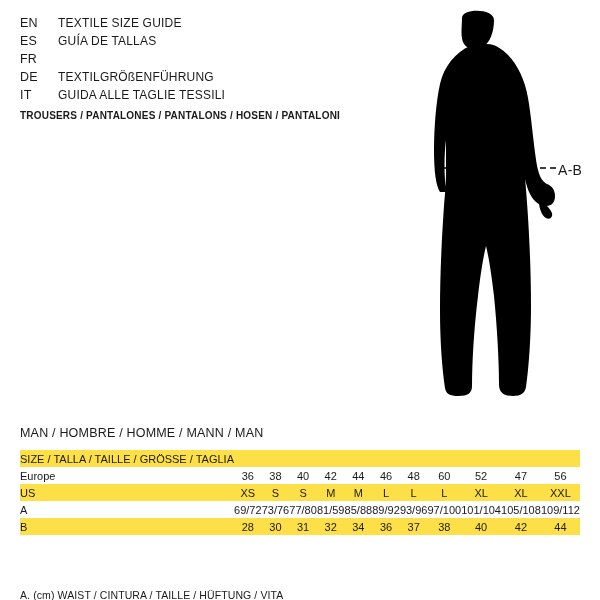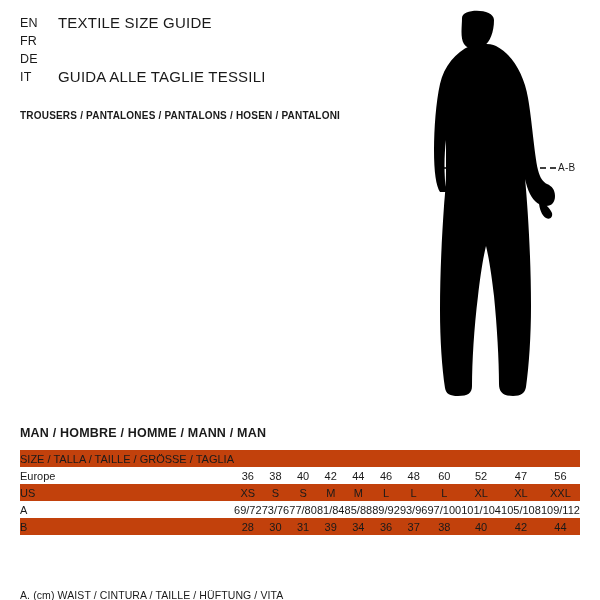--- a/index.html
+++ b/index.html
@@ -29,21 +29,21 @@
     align-items: center;
     height: 18px;
     line-height: 18px;
   }
   .lang-code {
     width: 38px;
     font-size: 12.5px;
     letter-spacing: 0.2px;
   }
   .lang-title {
-    font-size: 15px;
+    font-size: 12px;
     letter-spacing: 0.2px;
   }
 
   
   .section-heading {
     position: absolute;
     top: 110px;
     left: 20px;
     font-size: 10px;
     font-weight: bold;
@@ -56,49 +56,49 @@
     top: 10px;
     left: 400px;
     width: 195px;
     height: 400px;
   }
   .figure-svg { display: block; }
   .ab-label {
     position: absolute;
     left: 158px;
     top: 152px;
-    font-size: 10px;
+    font-size: 14px;
     letter-spacing: 0.3px;
   }
 
   
   .table-title {
     position: absolute;
     top: 426px;
     left: 20px;
     font-size: 12.5px;
-    font-weight: bold;
+    font-weight: normal;
     letter-spacing: 0.2px;
   }
 
   table.size-table {
     position: absolute;
     top: 450px;
     left: 20px;
     width: 560px;
     border-collapse: collapse;
     font-size: 11px;
   }
   table.size-table td {
     padding: 2px 0 2px 0;
     height: 17px;
     white-space: nowrap;
   }
   table.size-table tr.shaded td {
-    background: #c2410c;
+    background: #fde047;
   }
   td.label-cell {
     width: 92px;
     padding-left: 2px;
   }
   td.val-cell {
     width: 52px;
     text-align: center;
   }
 
@@ -115,24 +115,29 @@
 </style>
 </head>
 <body>
 
 <div class="lang-block">
   <div class="lang-row">
     <span class="lang-code">EN</span>
     <span class="lang-title">TEXTILE SIZE GUIDE</span>
   </div>
   <div class="lang-row">
+    <span class="lang-code">ES</span>
+    <span class="lang-title">GUÍA DE TALLAS</span>
+  </div>
+  <div class="lang-row">
     <span class="lang-code">FR</span>
   </div>
   <div class="lang-row">
     <span class="lang-code">DE</span>
+    <span class="lang-title">TEXTILGRÖßENFÜHRUNG</span>
   </div>
   <div class="lang-row">
     <span class="lang-code">IT</span>
     <span class="lang-title">GUIDA ALLE TAGLIE TESSILI</span>
   </div>
 </div>
 
 <div class="section-heading">TROUSERS / PANTALONES / PANTALONS / HOSEN / PANTALONI</div>
 
 <div class="figure-wrap">
@@ -223,35 +228,35 @@
       <td class="val-cell">L</td>
       <td class="val-cell">XL</td>
       <td class="val-cell">XL</td>
       <td class="val-cell">XXL</td>
     </tr>
     <tr>
       <td class="label-cell">A</td>
       <td class="val-cell">69/72</td>
       <td class="val-cell">73/76</td>
       <td class="val-cell">77/80</td>
-      <td class="val-cell">81/84</td>
+      <td class="val-cell">81/59</td>
       <td class="val-cell">85/88</td>
       <td class="val-cell">89/92</td>
       <td class="val-cell">93/96</td>
       <td class="val-cell">97/100</td>
       <td class="val-cell">101/104</td>
       <td class="val-cell">105/108</td>
       <td class="val-cell">109/112</td>
     </tr>
     <tr class="shaded">
       <td class="label-cell">B</td>
       <td class="val-cell">28</td>
       <td class="val-cell">30</td>
       <td class="val-cell">31</td>
-      <td class="val-cell">39</td>
+      <td class="val-cell">32</td>
       <td class="val-cell">34</td>
       <td class="val-cell">36</td>
       <td class="val-cell">37</td>
       <td class="val-cell">38</td>
       <td class="val-cell">40</td>
       <td class="val-cell">42</td>
       <td class="val-cell">44</td>
     </tr>
   </tbody>
 </table>

